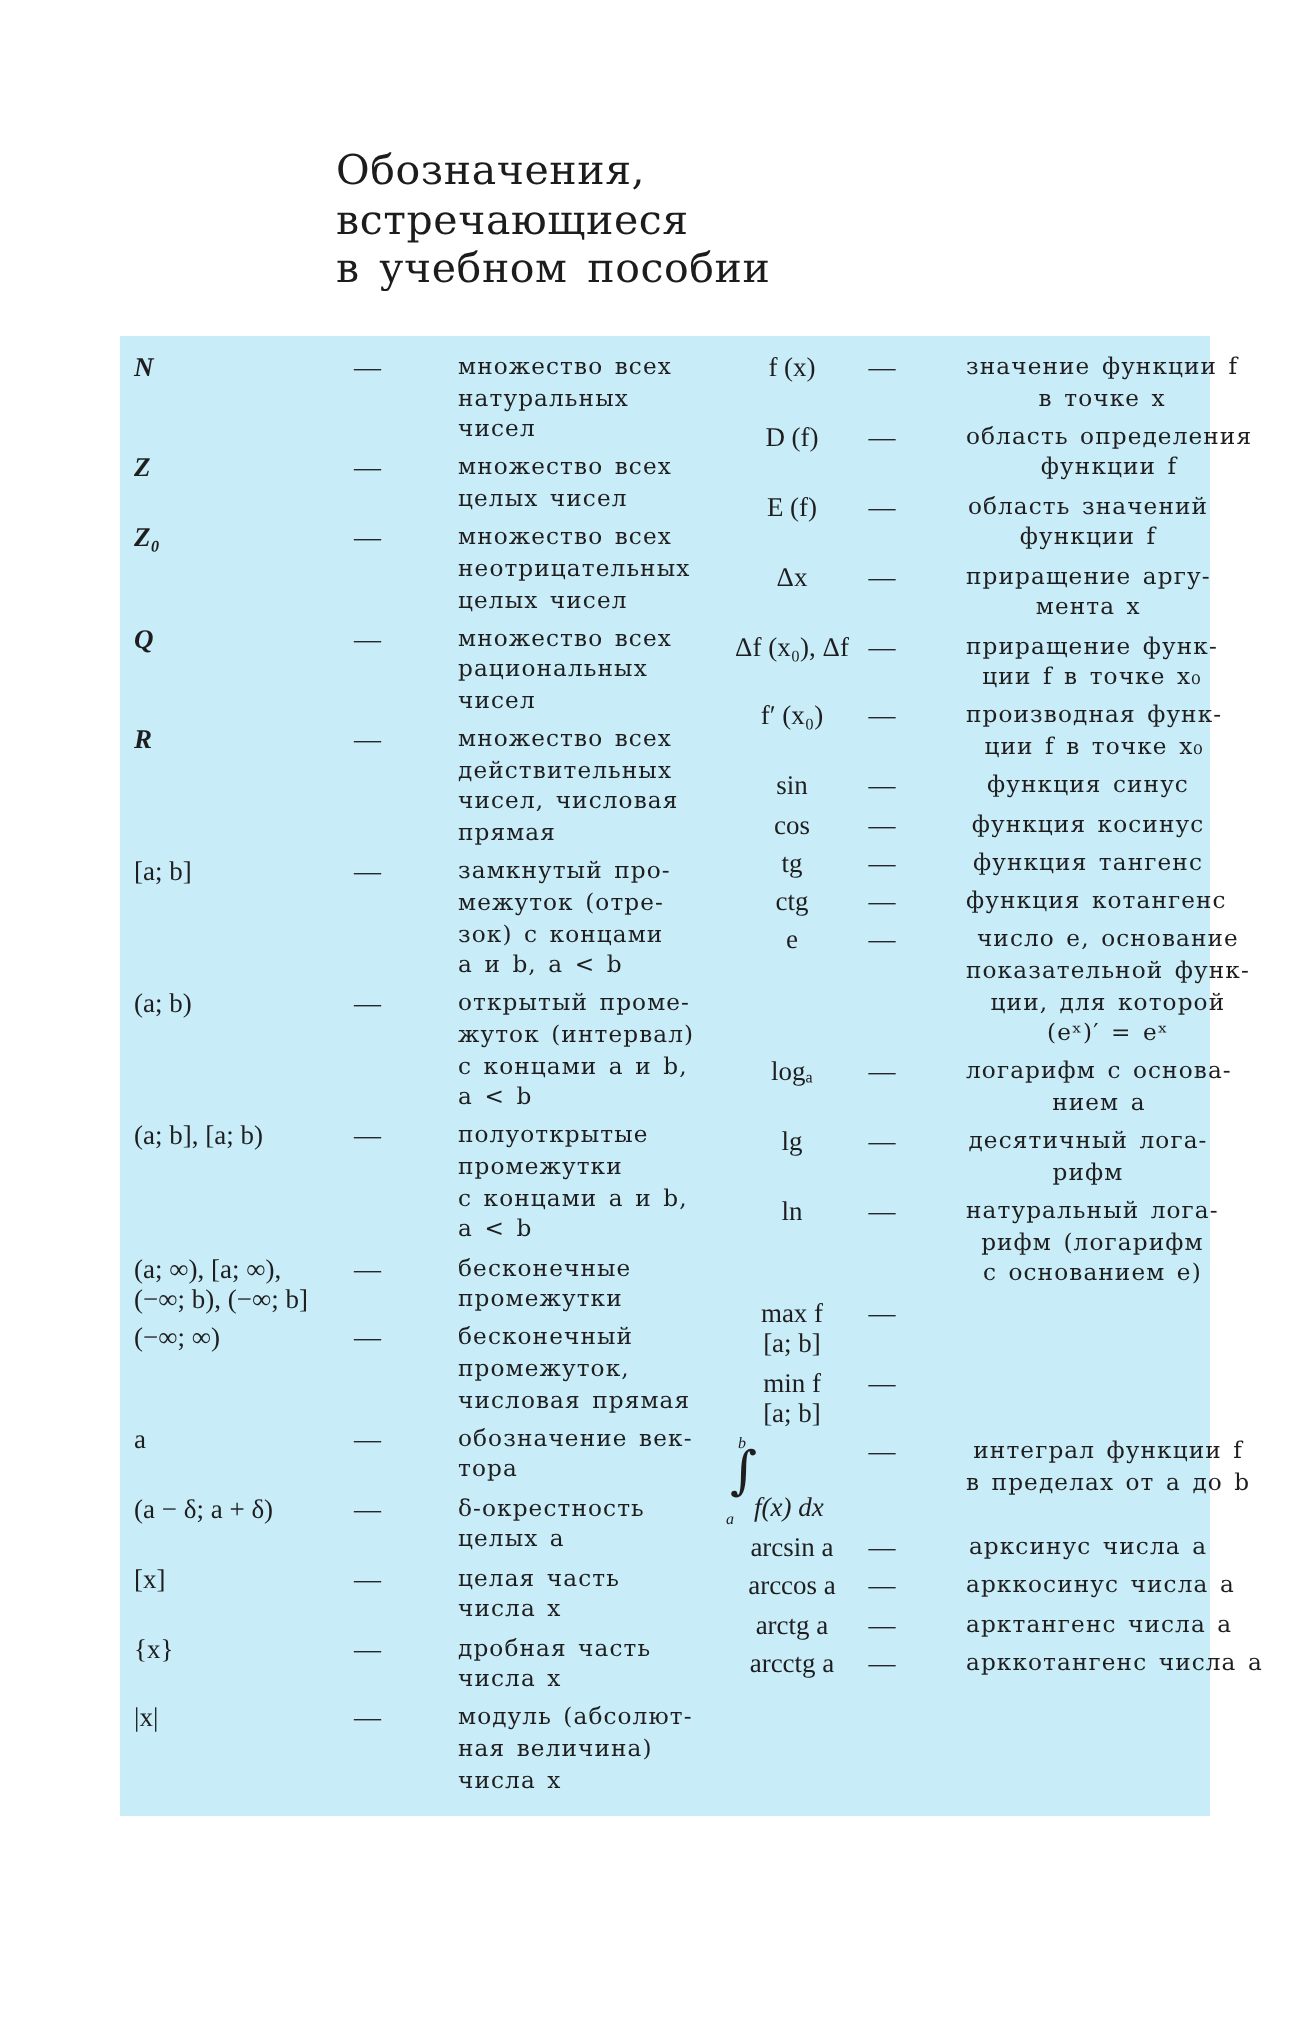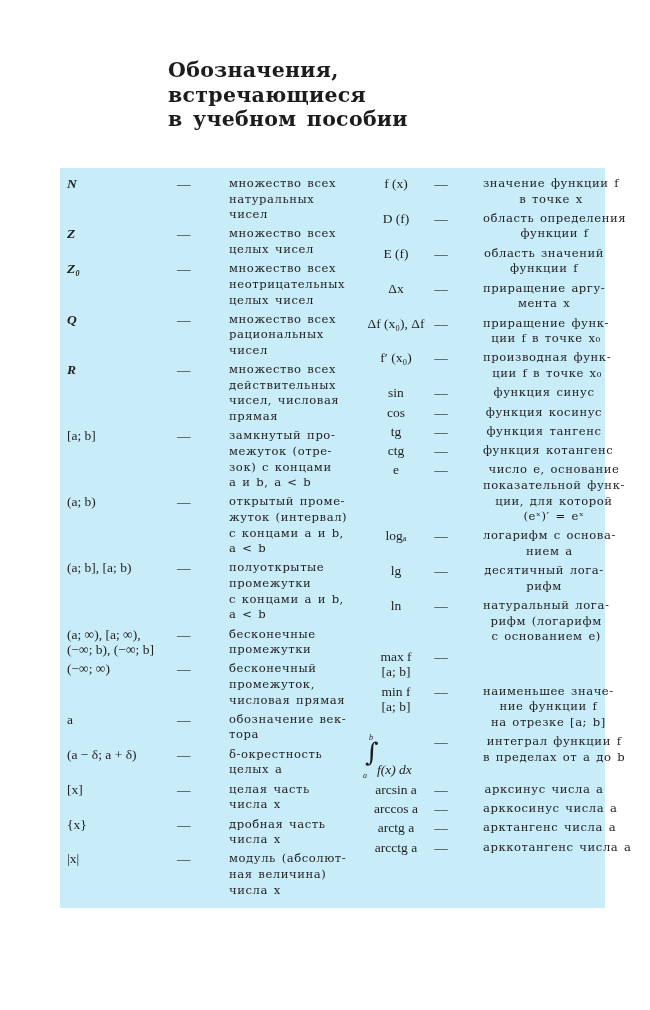--- a/index.html
+++ b/index.html
@@ -1,19 +1,19 @@
 <!DOCTYPE html>
 <html><head>
 <meta charset="utf-8">
 <style>
   html, body { margin: 0; padding: 0; background: #ffffff; }
   body { width: 650px; height: 1010px; position: relative; overflow: hidden;
          font-family: "DejaVu Serif", "Liberation Serif", serif; color: #1e1e1e; }
-  .title { position: absolute; left: 168px; top: 58px; font-family: "DejaVu Serif", serif;
-           font-weight: bold; font-size: 20.5px; line-height: 24.5px; color: #1c1c1c;
+  .title { position: absolute; left: 168px; top: 73px; font-family: "DejaVu Serif", serif;
+           font-weight: normal; font-size: 20.5px; line-height: 24.5px; color: #1c1c1c;
            letter-spacing: 0.3px; word-spacing: 3px; }
   .title div { white-space: nowrap; }
   .box { position: absolute; left: 60px; top: 168px; width: 545px; height: 740px;
          background: #c9ecf9; }
   .col { position: absolute; top: 8px; }
   .col-left { left: 7px; width: 290px; }
   .col-right { left: 301px; width: 244px; text-align: center; }
   .row { display: flex; font-size: 12.3px; line-height: 15.6px; margin-bottom: 3.7px; }
   .sym { flex: none; font-family: "Liberation Serif", serif; font-size: 13.5px; color: #1e1e1e; white-space: nowrap; }
   .col-left .sym { width: 110px; }
@@ -351,25 +351,20 @@
           <div>[a; b]</div>
         </div>
         <div class="dash">—</div>
       </div>
       <div class="row">
         <div class="sym">
           <div>min f</div>
           <div>[a; b]</div>
         </div>
         <div class="dash">—</div>
-        <div class="desc">
-          <div>наименьшее значе-</div>
-          <div>ние функции f</div>
-          <div>на отрезке [a; b]</div>
-        </div>
       </div>
       <div class="row">
         <div class="sym integral">
           <span class="int-sign">∫</span>
           <span class="lim-b">b</span>
           <span class="lim-a">a</span>
           <span class="expr">f(x) dx</span>
         </div>
         <div class="dash">—</div>
         <div class="desc">

